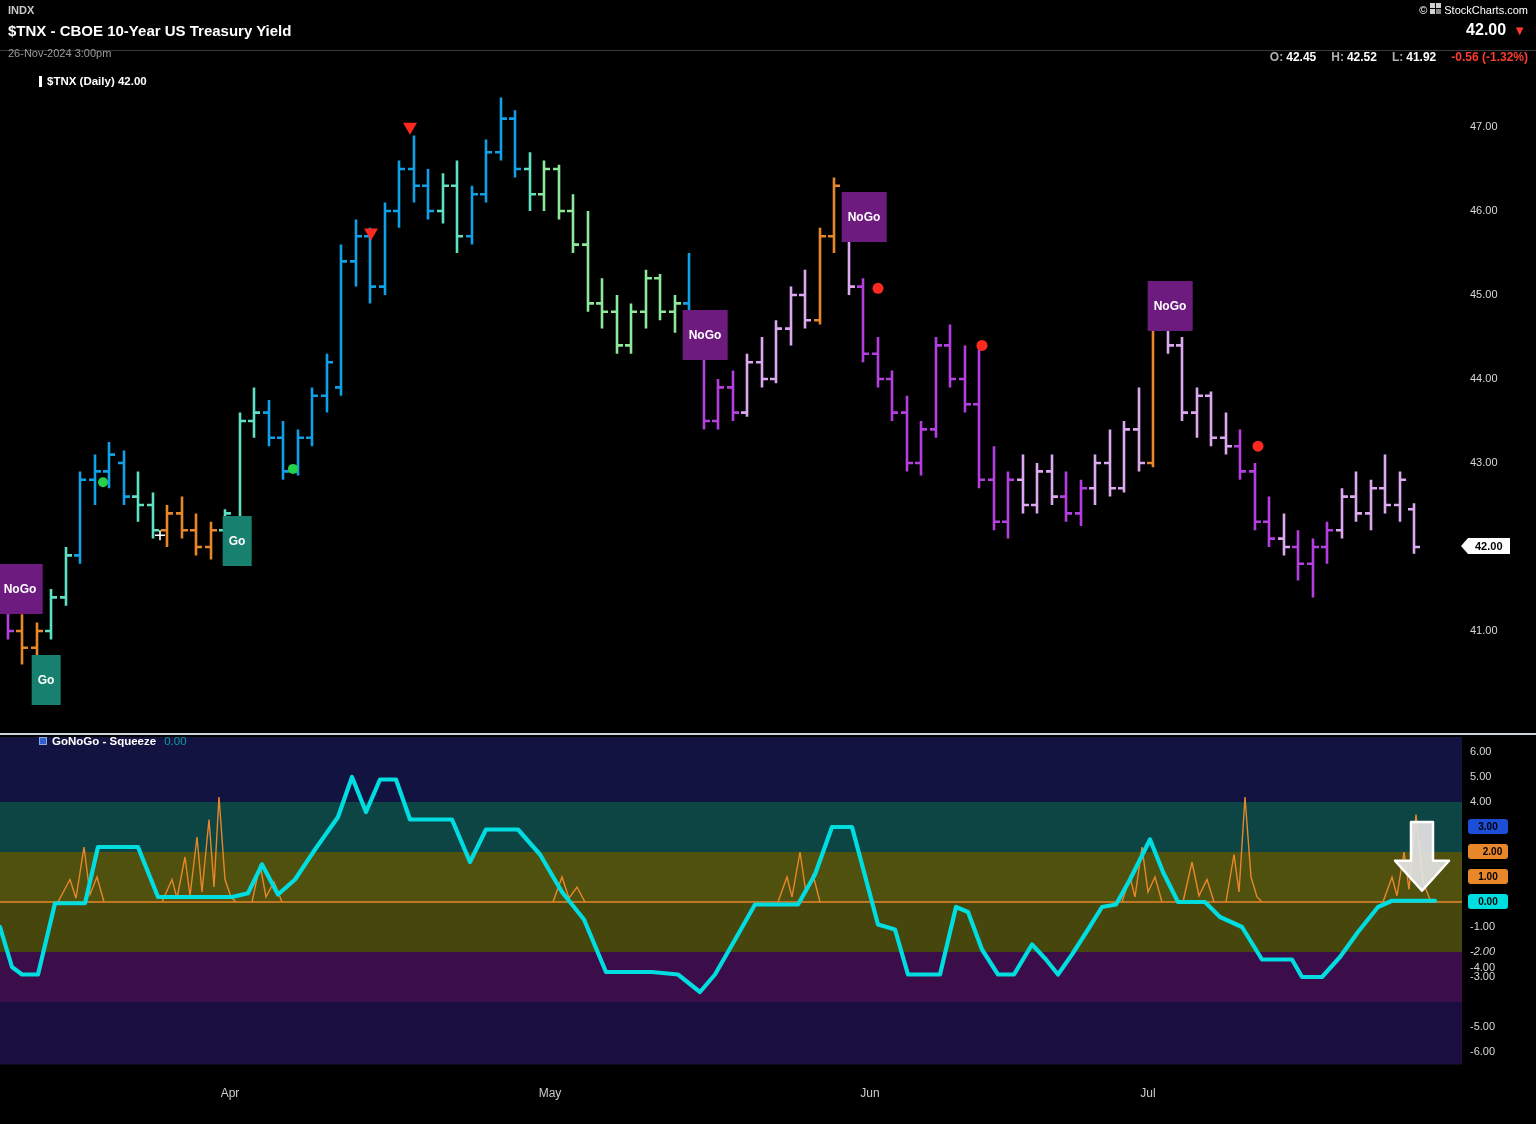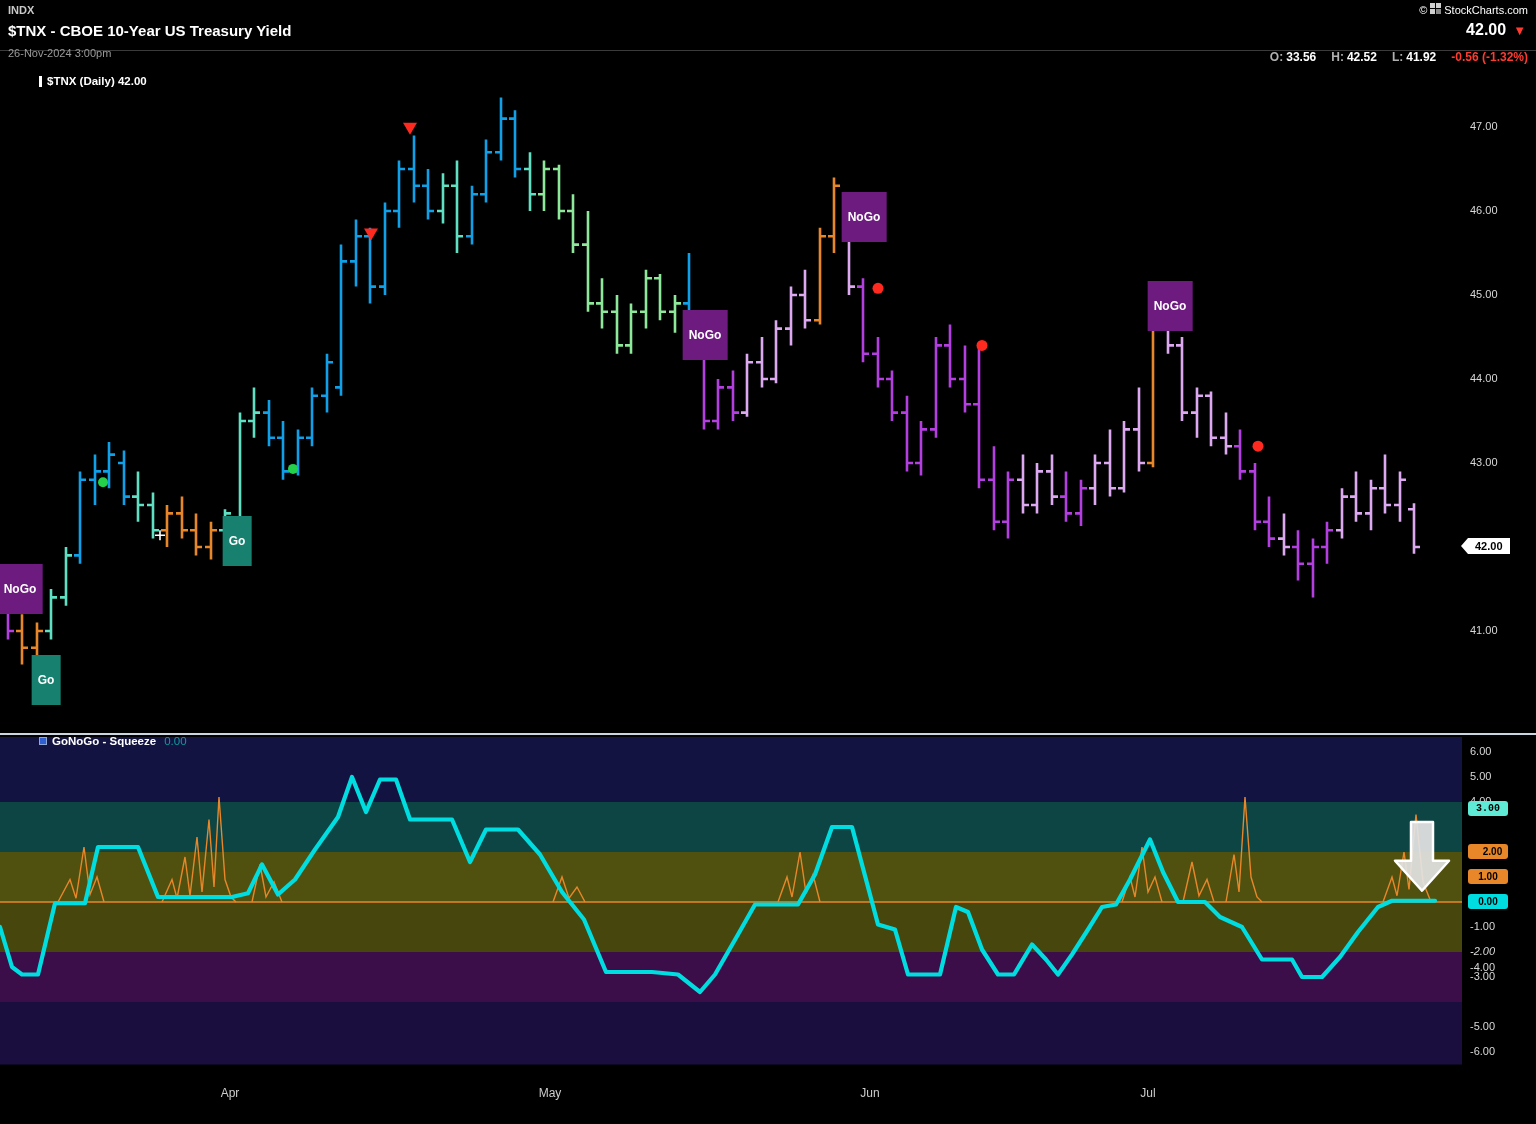--- a/index.html
+++ b/index.html
@@ -197,21 +197,21 @@
       </svg></span>
       <span>StockCharts.com</span>
     </div>
 
     <div class="last-row">
       <span>42.00</span>
       <span class="dir">▼</span>
     </div>
 
     <div class="ohlc-row">
-      <span><span class="lbl">O:</span><span>33.56</span></span>
+      <span><span class="lbl">O:</span><span>42.45</span></span>
       <span><span class="lbl">H:</span><span>42.52</span></span>
       <span><span class="lbl">L:</span><span>41.92</span></span>
       <span class="chg">-0.56 (-1.32%)</span>
     </div>
   </div>
 
   <div class="panel-label" style="left:7px; top:75px;">
     <span class="bar-icon"></span>
     <span>$TNX (Daily) 42.00</span>
   </div>
@@ -238,21 +238,21 @@
       <div class="price-tag" style="left:1468px; top:538px;">42.00</div>
       <div class="ytick" style="left:1470px; top:745px;">6.00</div>
       <div class="ytick" style="left:1470px; top:770px;">5.00</div>
       <div class="ytick" style="left:1470px; top:795px;">4.00</div>
       <div class="ytick" style="left:1470px; top:920px;">-1.00</div>
       <div class="ytick" style="left:1470px; top:945px;font-style:italic;">-2.00</div>
       <div class="ytick" style="left:1470px; top:970px;">-3.00</div>
       <div class="ytick" style="left:1470px; top:961px;">-4.00</div>
       <div class="ytick" style="left:1470px; top:1020px;">-5.00</div>
       <div class="ytick" style="left:1470px; top:1045px;">-6.00</div>
-      <div class="sq-tag" style="left:1468px; top:801px; background:#5eead4;font-family:Liberation Mono, monospace;">3.00</div>
+      <div class="sq-tag" style="left:1468px; top:819px; background:#1d4ed8;">3.00</div>
       <div class="sq-tag" style="left:1468px; top:844px; background:#E8872A;padding-left:9px;">2.00</div>
       <div class="sq-tag" style="left:1468px; top:869px; background:#E8872A;">1.00</div>
       <div class="sq-tag" style="left:1468px; top:894px; background:#00DDE0;">0.00</div>
       <div class="month" style="left:230px; top:1086px;">Apr</div>
       <div class="month" style="left:550px; top:1086px;">May</div>
       <div class="month" style="left:870px; top:1086px;">Jun</div>
       <div class="month" style="left:1148px; top:1086px;">Jul</div>
     </div>
 
 </div>

